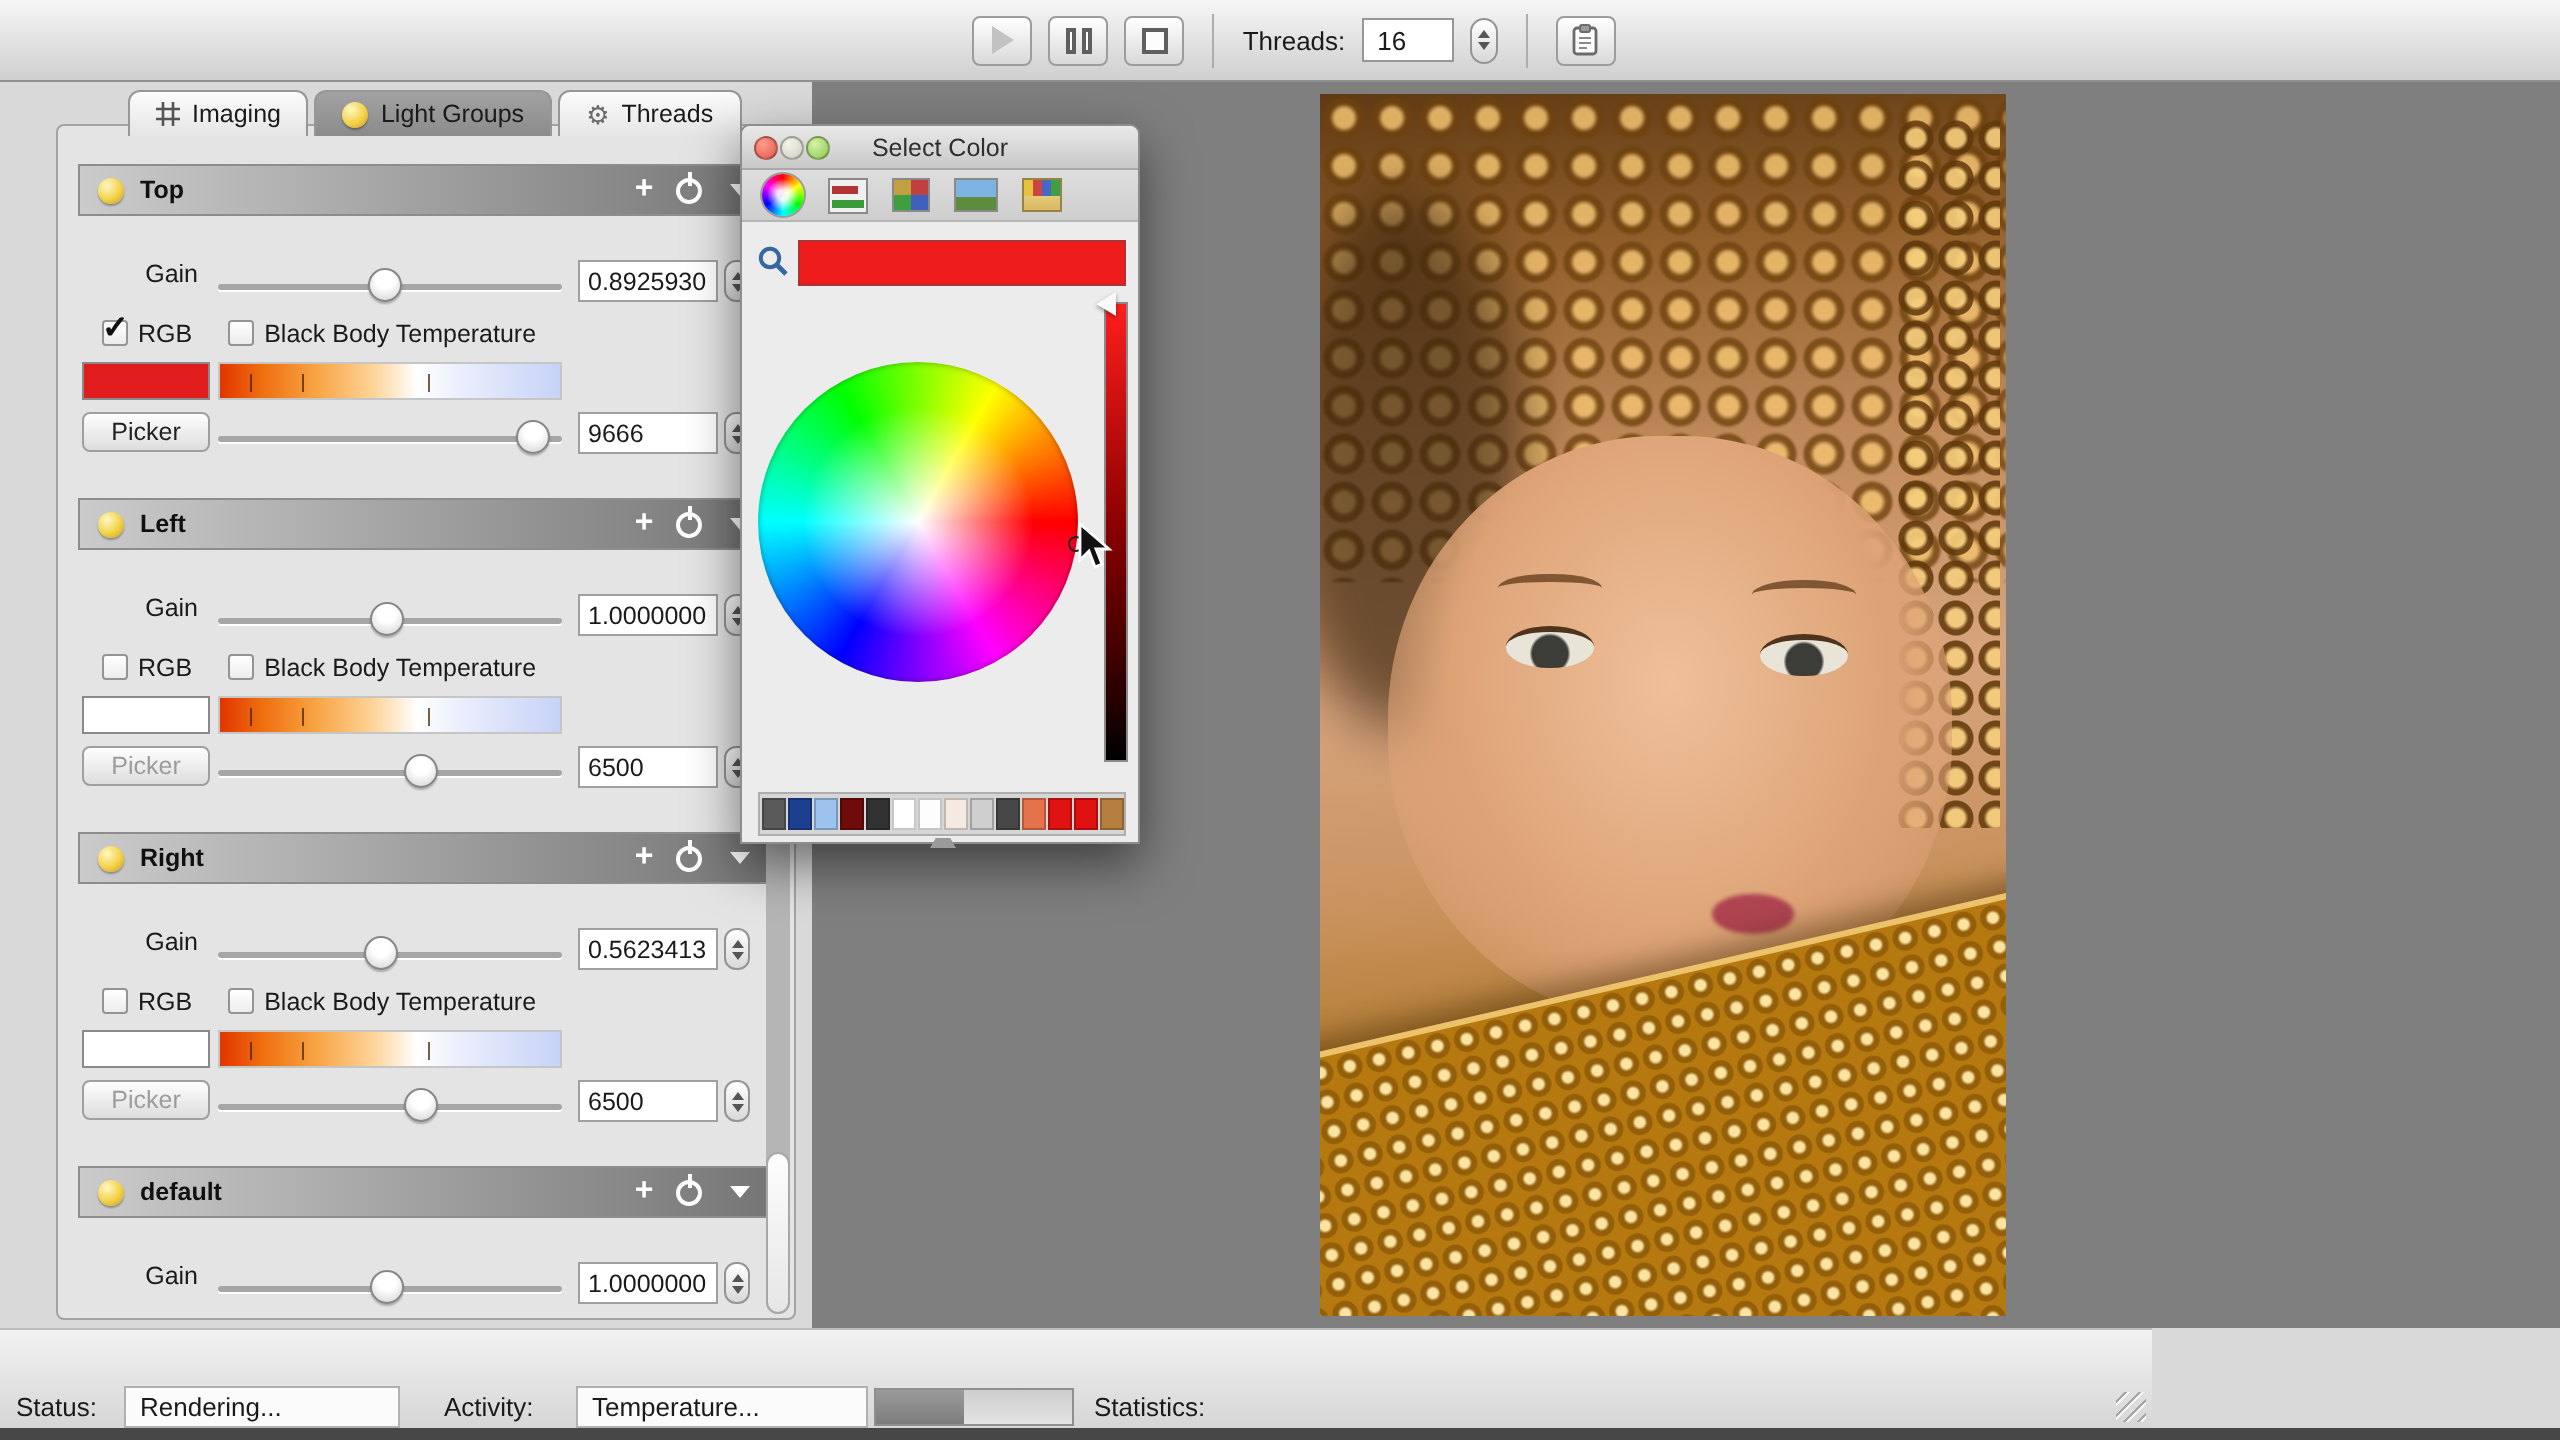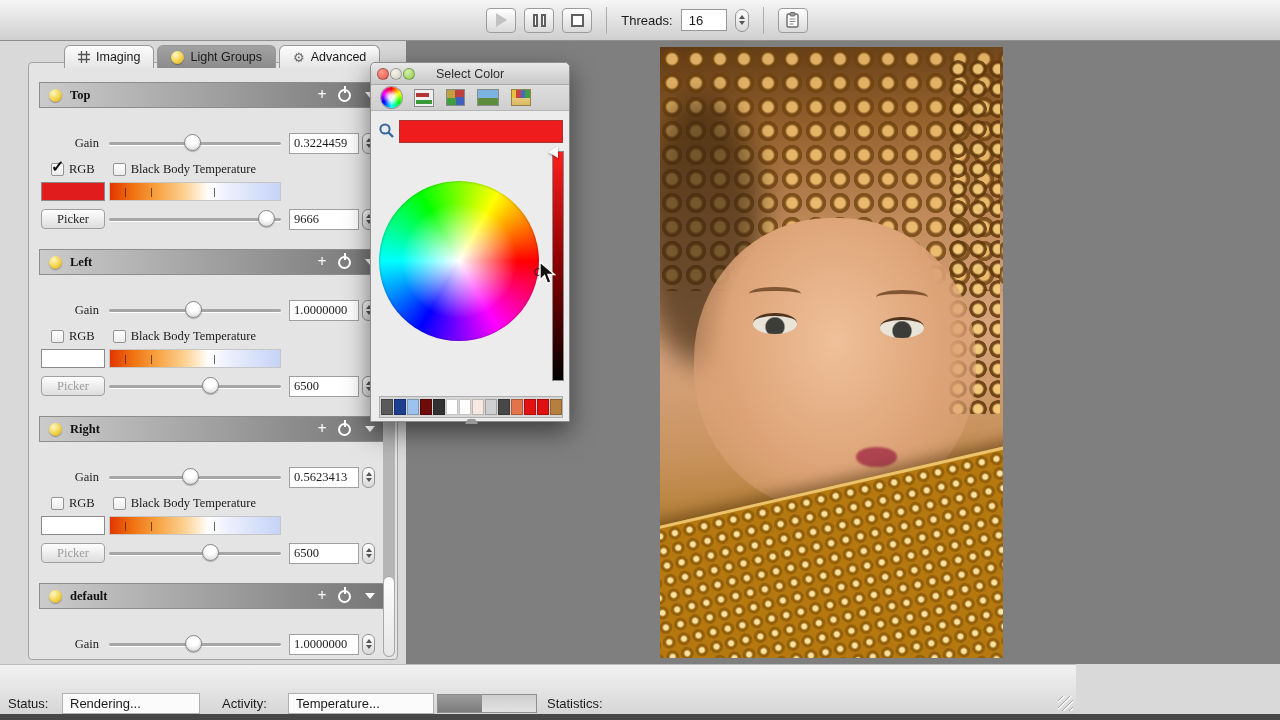--- a/index.html
+++ b/index.html
@@ -69,29 +69,29 @@
     background:linear-gradient(#fcfcfc,#e5e5e5); font-size:12.5px; }
   .tab.active { background:linear-gradient(#a2a2a2,#8b8b8b); }
   .gear { font-size:13px; color:#6b6b6b; line-height:1; }
   .bulb { width:13px; height:13px; border-radius:50%;
     background:radial-gradient(circle at 35% 30%, #fff7c4, #f2d246 55%, #c79a1e); box-shadow:0 1px 1px rgba(0,0,0,.3); }
 
   
   .panel { position:absolute; left:28px; top:62px; width:370px; height:598px;
     background:#e4e4e4; border:1px solid #a3a3a3; border-radius:4px;
     padding:19px 0 0 10px; overflow:hidden; z-index:2; }
-  .lg-section { width:346px; margin-bottom:17px;font-family:Liberation Serif, serif; }
+  .lg-section { width:346px; margin-bottom:17px; }
   .lg-header { height:26px; background:linear-gradient(to right,#cbcbcb,#767676);
     border:1px solid #8d8d8d; display:flex; align-items:center; padding:0 9px; gap:8px; }
   .lg-name { font-size:12.5px; font-weight:bold; color:#101010; flex:1; }
   .hplus { color:#fff; font-size:16px; font-weight:bold; width:16px; text-align:center; line-height:1; }
   .hpower { width:13px; height:13px; border:2px solid #fff; border-radius:50%; position:relative; }
   .hpower::after { content:''; position:absolute; left:50%; top:-5px; width:2px; height:7px; background:#fff; transform:translateX(-50%); }
   .hdisc { width:0; height:0; border-left:5px solid transparent; border-right:5px solid transparent; border-top:6px solid #fff; margin-left:6px; }
-  .lg-row { display:flex; align-items:center; height:26px; }
+  .lg-row { display:flex; height:26px; }
   .row-gain { margin-top:22px; }
   .row-check { margin-top:4px; height:18px; padding-left:12px; }
   .row-swatch { margin-top:3px; height:20px; }
   .row-picker { margin-top:5px; }
   .lg-label { width:60px; text-align:right; font-size:12.5px; margin-right:10px; }
   .slider { position:relative; width:172px; height:26px; }
   .slider .track { position:absolute; left:0; right:0; top:12px; height:3px; background:#a6a6a6; border-radius:2px; box-shadow:0 1px 0 #fff; }
   .slider .thumb { position:absolute; top:4px; width:17px; height:17px; margin-left:-8px; border-radius:50%;
     background:radial-gradient(circle at 50% 32%, #ffffff 0 35%, #d0d0d0); border:1px solid #878787; box-shadow:0 1px 1px rgba(0,0,0,.25); }
   .lg-input { width:70px; height:21px; background:#fff; border:1px solid #a0a0a0; font-size:12.5px;
@@ -227,41 +227,41 @@
       <path d="M3.5 0v12 M8.5 0v12 M0 3.5h12 M0 8.5h12" stroke="#555" stroke-width="1.3"></path>
     </svg>
     <span>Imaging</span>
   </div>
   <div class="tab active">
     <span class="bulb"></span>
     <span>Light Groups</span>
   </div>
   <div class="tab">
     <span class="gear">⚙</span>
-    <span>Advanced</span>
+    <span>Threads</span>
   </div>
 </div>
 
 <div class="panel">
 
     <section class="lg-section">
       <div class="lg-header">
         <span class="bulb"></span>
         <span class="lg-name">Top</span>
         <span class="hplus">+</span>
         <span class="hpower"></span>
         <span class="hdisc"></span>
       </div>
       <div class="lg-row row-gain">
         <span class="lg-label">Gain</span>
         <div class="slider">
           <div class="track"></div>
           <div class="thumb" style="left: 48%;"></div>
         </div>
-        <div class="lg-input">0.3224459</div>
+        <div class="lg-input">0.8925930</div>
         <div class="stepper small">
           <span class="up"></span>
           <span class="dn"></span>
         </div>
       </div>
       <div>
         <div class="lg-row row-check">
           <span class="cb on"></span>
           <span class="cb-label">RGB</span>
           <span class="cb"></span>

